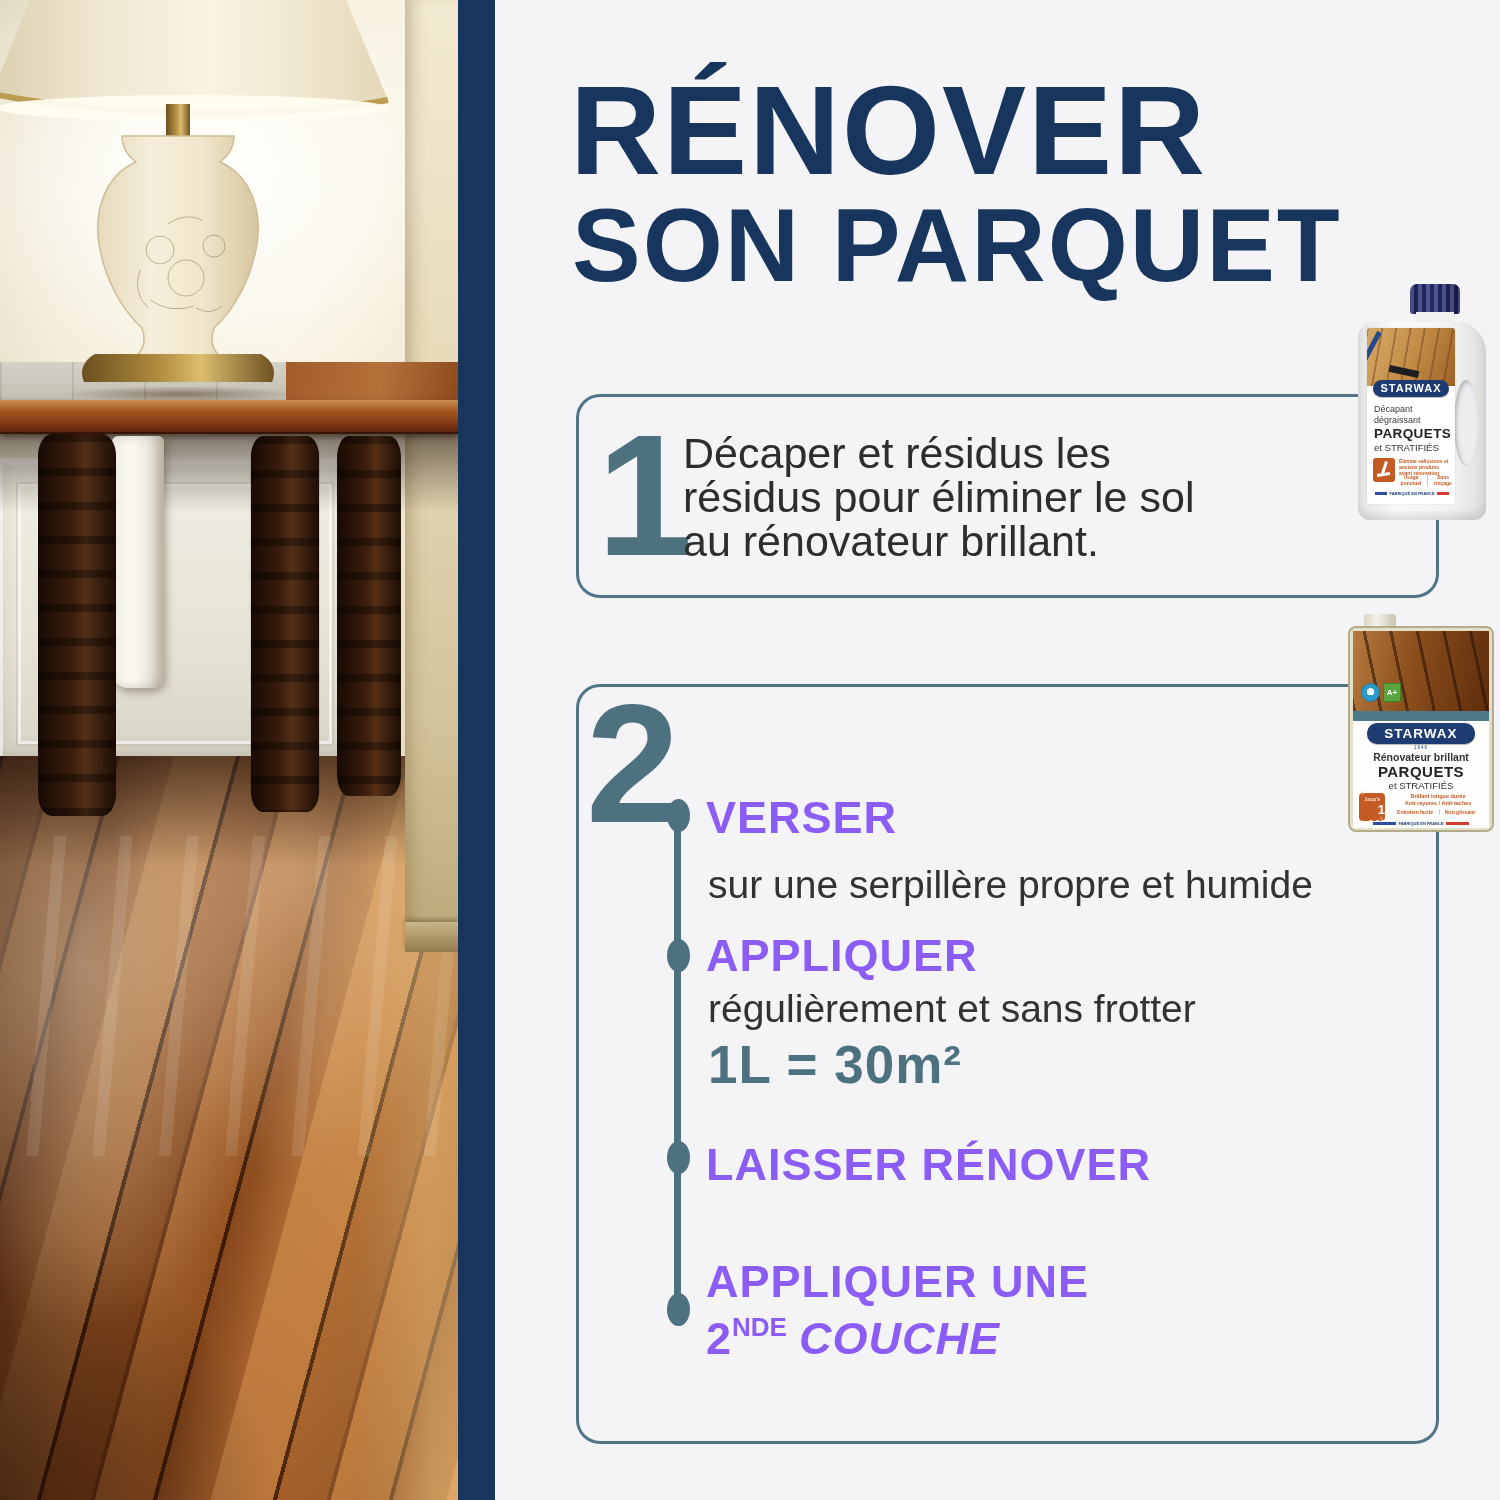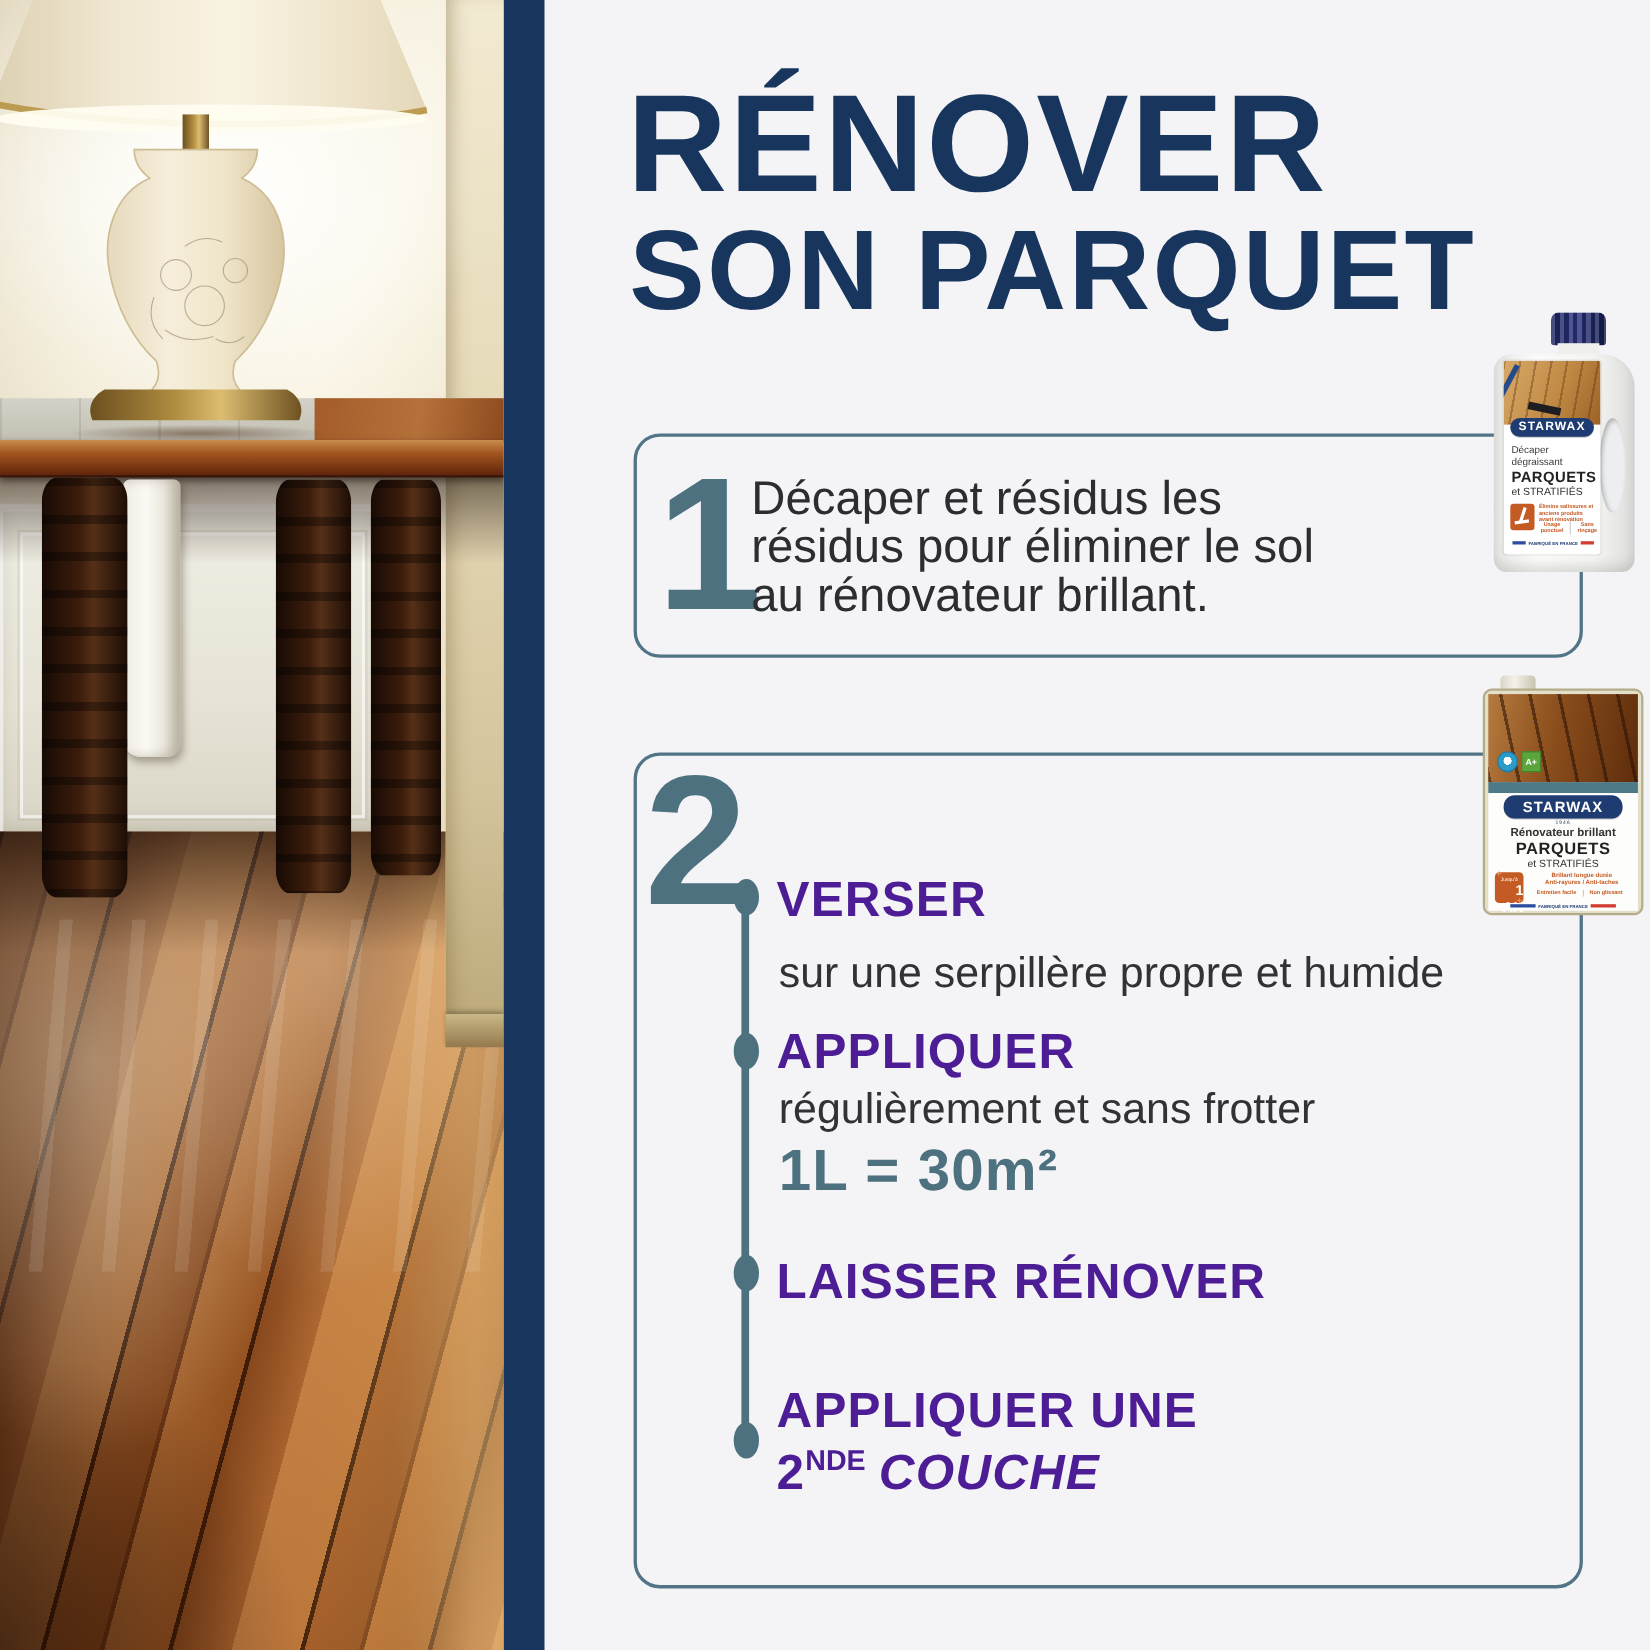--- a/index.html
+++ b/index.html
@@ -74,21 +74,21 @@
   #box1{left:576px;top:394px;width:857px;height:198px;}
   #box2{left:576px;top:684px;width:857px;height:754px;}
   .step-number{position:absolute;color:#4e7180;font-weight:700;line-height:.74;}
   #num1{left:597px;top:432px;font-size:172px;}
   #num2{left:586px;top:702px;font-size:168px;}
   .step1-text{position:absolute;left:683px;top:431px;font-size:43px;line-height:44px;color:#2b2d2e;}
   
   .rail{position:absolute;left:674px;top:815px;width:7px;height:497px;background:#4e7180;}
   .dot{position:absolute;width:23px;height:33px;border-radius:50%;background:#4e7180;left:667px;}
   .dot.d1{top:799px;} .dot.d2{top:939px;} .dot.d3{top:1141px;} .dot.d4{top:1293px;}
-  .item-label{position:absolute;left:706px;font-size:45px;font-weight:700;color:#4c1d95;letter-spacing:1px;}
+  .item-label{position:absolute;left:706px;font-size:45px;font-weight:700;color:#8b5cf6;letter-spacing:1px;}
   .item-sub{position:absolute;left:708px;font-size:39px;color:#303233;}
   .item-ratio{position:absolute;left:708px;font-size:53px;font-weight:700;color:#4e7180;letter-spacing:1px;}
   #lbl1{top:792px;} #sub1{top:843px;margin-top:20px;}
   #lbl2{top:930px;} #sub2{top:987px;} #ratio{top:1034px;}
   #lbl3{top:1139px;}
   #lbl4a{top:1256px;} #lbl4b{top:1312px;}
   #lbl4b sup{font-size:26px;vertical-align:18px;letter-spacing:0;}
   #lbl4b .rest{margin-left:12px;font-style:italic;}
   
   #product1{position:absolute;left:1358px;top:284px;width:128px;height:240px;}
@@ -244,21 +244,21 @@
     <div class="p1-cap"></div>
     <div class="p1-neck"></div>
     <div class="p1-body"></div>
     <div class="p1-hole"></div>
     <div class="p1-label">
       <div class="p1-wood">
         <div class="p1-squeegee"></div>
         <div class="p1-squeegee-head"></div>
       </div>
       <div class="brand-pill p1-brand">STARWAX</div>
-      <div class="p1-t1">Décaper</div>
+      <div class="p1-t1">Décapant</div>
       <div class="p1-t2">dégraissant</div>
       <div class="p1-t3">PARQUETS</div>
       <div class="p1-t4">et STRATIFIÉS</div>
       <div class="p1-icon"></div>
       <div class="p1-claim">Élimine salissures et anciens produits avant rénovation</div>
       <div class="p1-feat p1-f1">Usage ponctuel</div>
       <div class="p1-feat p1-f2">Sans rinçage</div>
       <div class="origin-row p1-origin">
         <div class="blue"></div>
         <div class="txt">FABRIQUÉ EN FRANCE</div>

